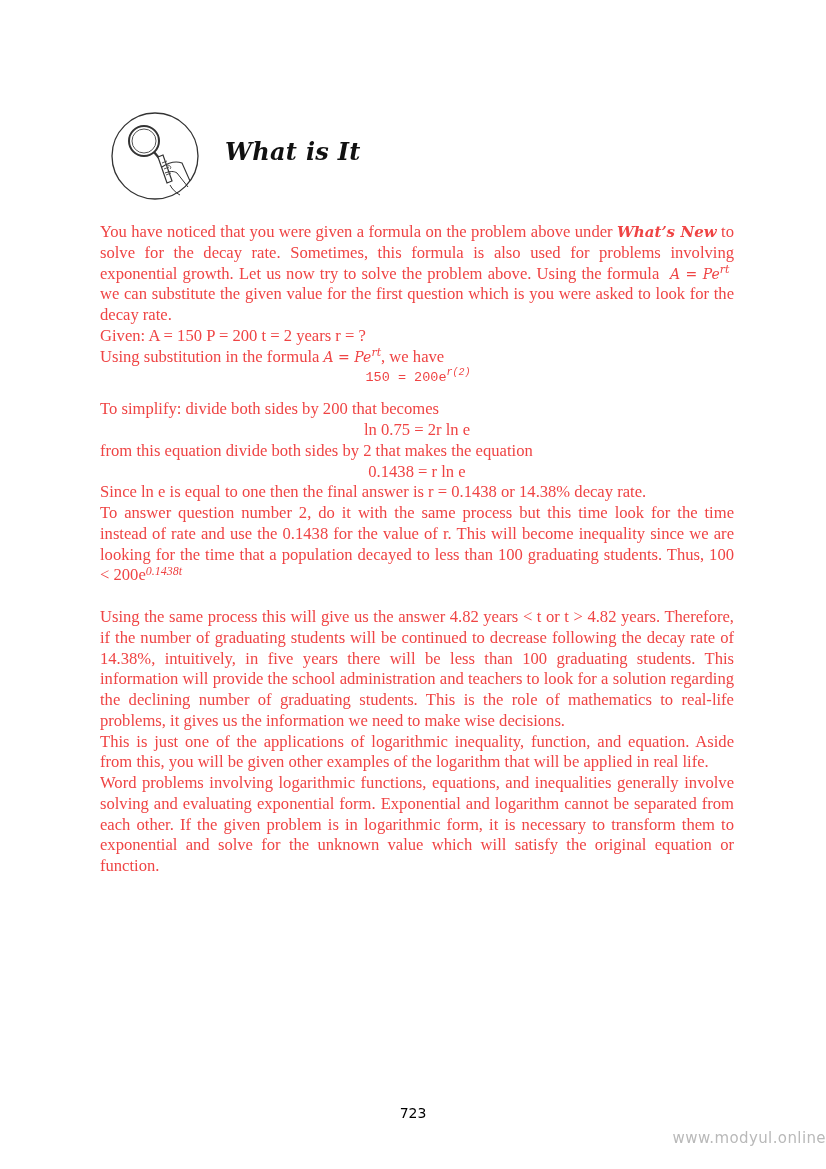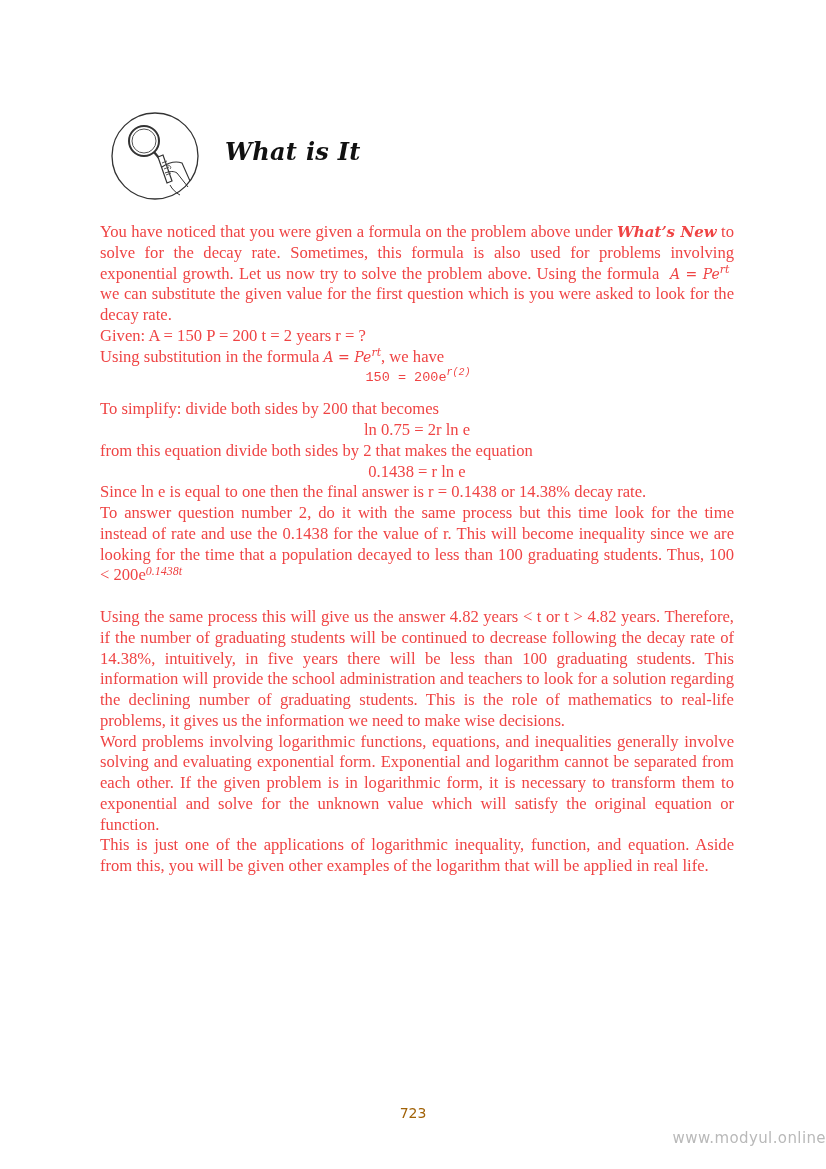--- a/index.html
+++ b/index.html
@@ -18,21 +18,21 @@
   .math { font-family:"DejaVu Serif", serif; font-style:italic; font-size:14px;text-align:center; }
   .eq.m1 { font-family:Liberation Mono, monospace; font-size:13.5px; height:22px; line-height:22px; padding-left:2px; }
   .eq.m1 sup { font-size:10px; font-style:italic; vertical-align:6px; line-height:0; }
   .eq.gap { margin-bottom:10px; }
   .eq.text { font-family:"Liberation Serif", serif; }
   sup.small { font-size:12px; font-style:italic; vertical-align:5px; line-height:0; }
   sup.med { font-size:11px; font-style:italic; vertical-align:6px; line-height:0; }
   .bi { font-weight:bold; font-style:italic; font-family:"DejaVu Serif", serif; font-size:15px; }
   .para-gap { height:21px; }
   .footer-page { position:absolute; left:0; width:826px; top:1101px; text-align:center;
-                 font-family:"DejaVu Sans", sans-serif; font-size:14px; color:#a16207; }
+                 font-family:"DejaVu Sans", sans-serif; font-size:14px; color:#000000; }
   .footer-url { position:absolute; left:0; width:826px; top:1125px; text-align:right;
                 font-family:"DejaVu Sans", sans-serif; font-size:15px; color:#b9b9b9; letter-spacing:0.4px; }
 </style>
 </head>
 <body>
 
 <div class="page">
 
   <div class="icon-wrap">
     <svg width="90" height="90" viewBox="0 0 90 90">
@@ -74,20 +74,20 @@
     <div class="eq text">0.1438 = r ln e</div>
 
     <p class="left">Since ln e is equal to one then the final answer is r = 0.1438 or 14.38% decay rate.</p>
 
     <p><span>To answer question number 2, do it with the same process but this time look for the time instead of rate and use the 0.1438 for the value of r. This will become inequality since we are looking for the time that a population decayed to less than 100 graduating students. Thus, 100 &lt; 200e</span><sup class="small">0.1438t</sup></p>
 
     <div class="para-gap"></div>
 
     <p>Using the same process this will give us the answer 4.82 years &lt; t or t &gt; 4.82 years. Therefore, if the number of graduating students will be continued to decrease following the decay rate of 14.38%, intuitively, in five years there will be less than 100 graduating students. This information will provide the school administration and teachers to look for a solution regarding the declining number of graduating students. This is the role of mathematics to real-life problems, it gives us the information we need to make wise decisions.</p>
 
+    <p>This is just one of the applications of logarithmic inequality, function, and equation. Aside from this, you will be given other examples of the logarithm that will be applied in real life.</p>
+
     <p>Word problems involving logarithmic functions, equations, and inequalities generally involve solving and evaluating exponential form. Exponential and logarithm cannot be separated from each other. If the given problem is in logarithmic form, it is necessary to transform them to exponential and solve for the unknown value which will satisfy the original equation or function.</p>
-
-    <p>This is just one of the applications of logarithmic inequality, function, and equation. Aside from this, you will be given other examples of the logarithm that will be applied in real life.</p>
   </div>
 
   <div class="footer-page">723</div>
   <div class="footer-url">www.modyul.online</div>
 </div>
 
 </body></html>

